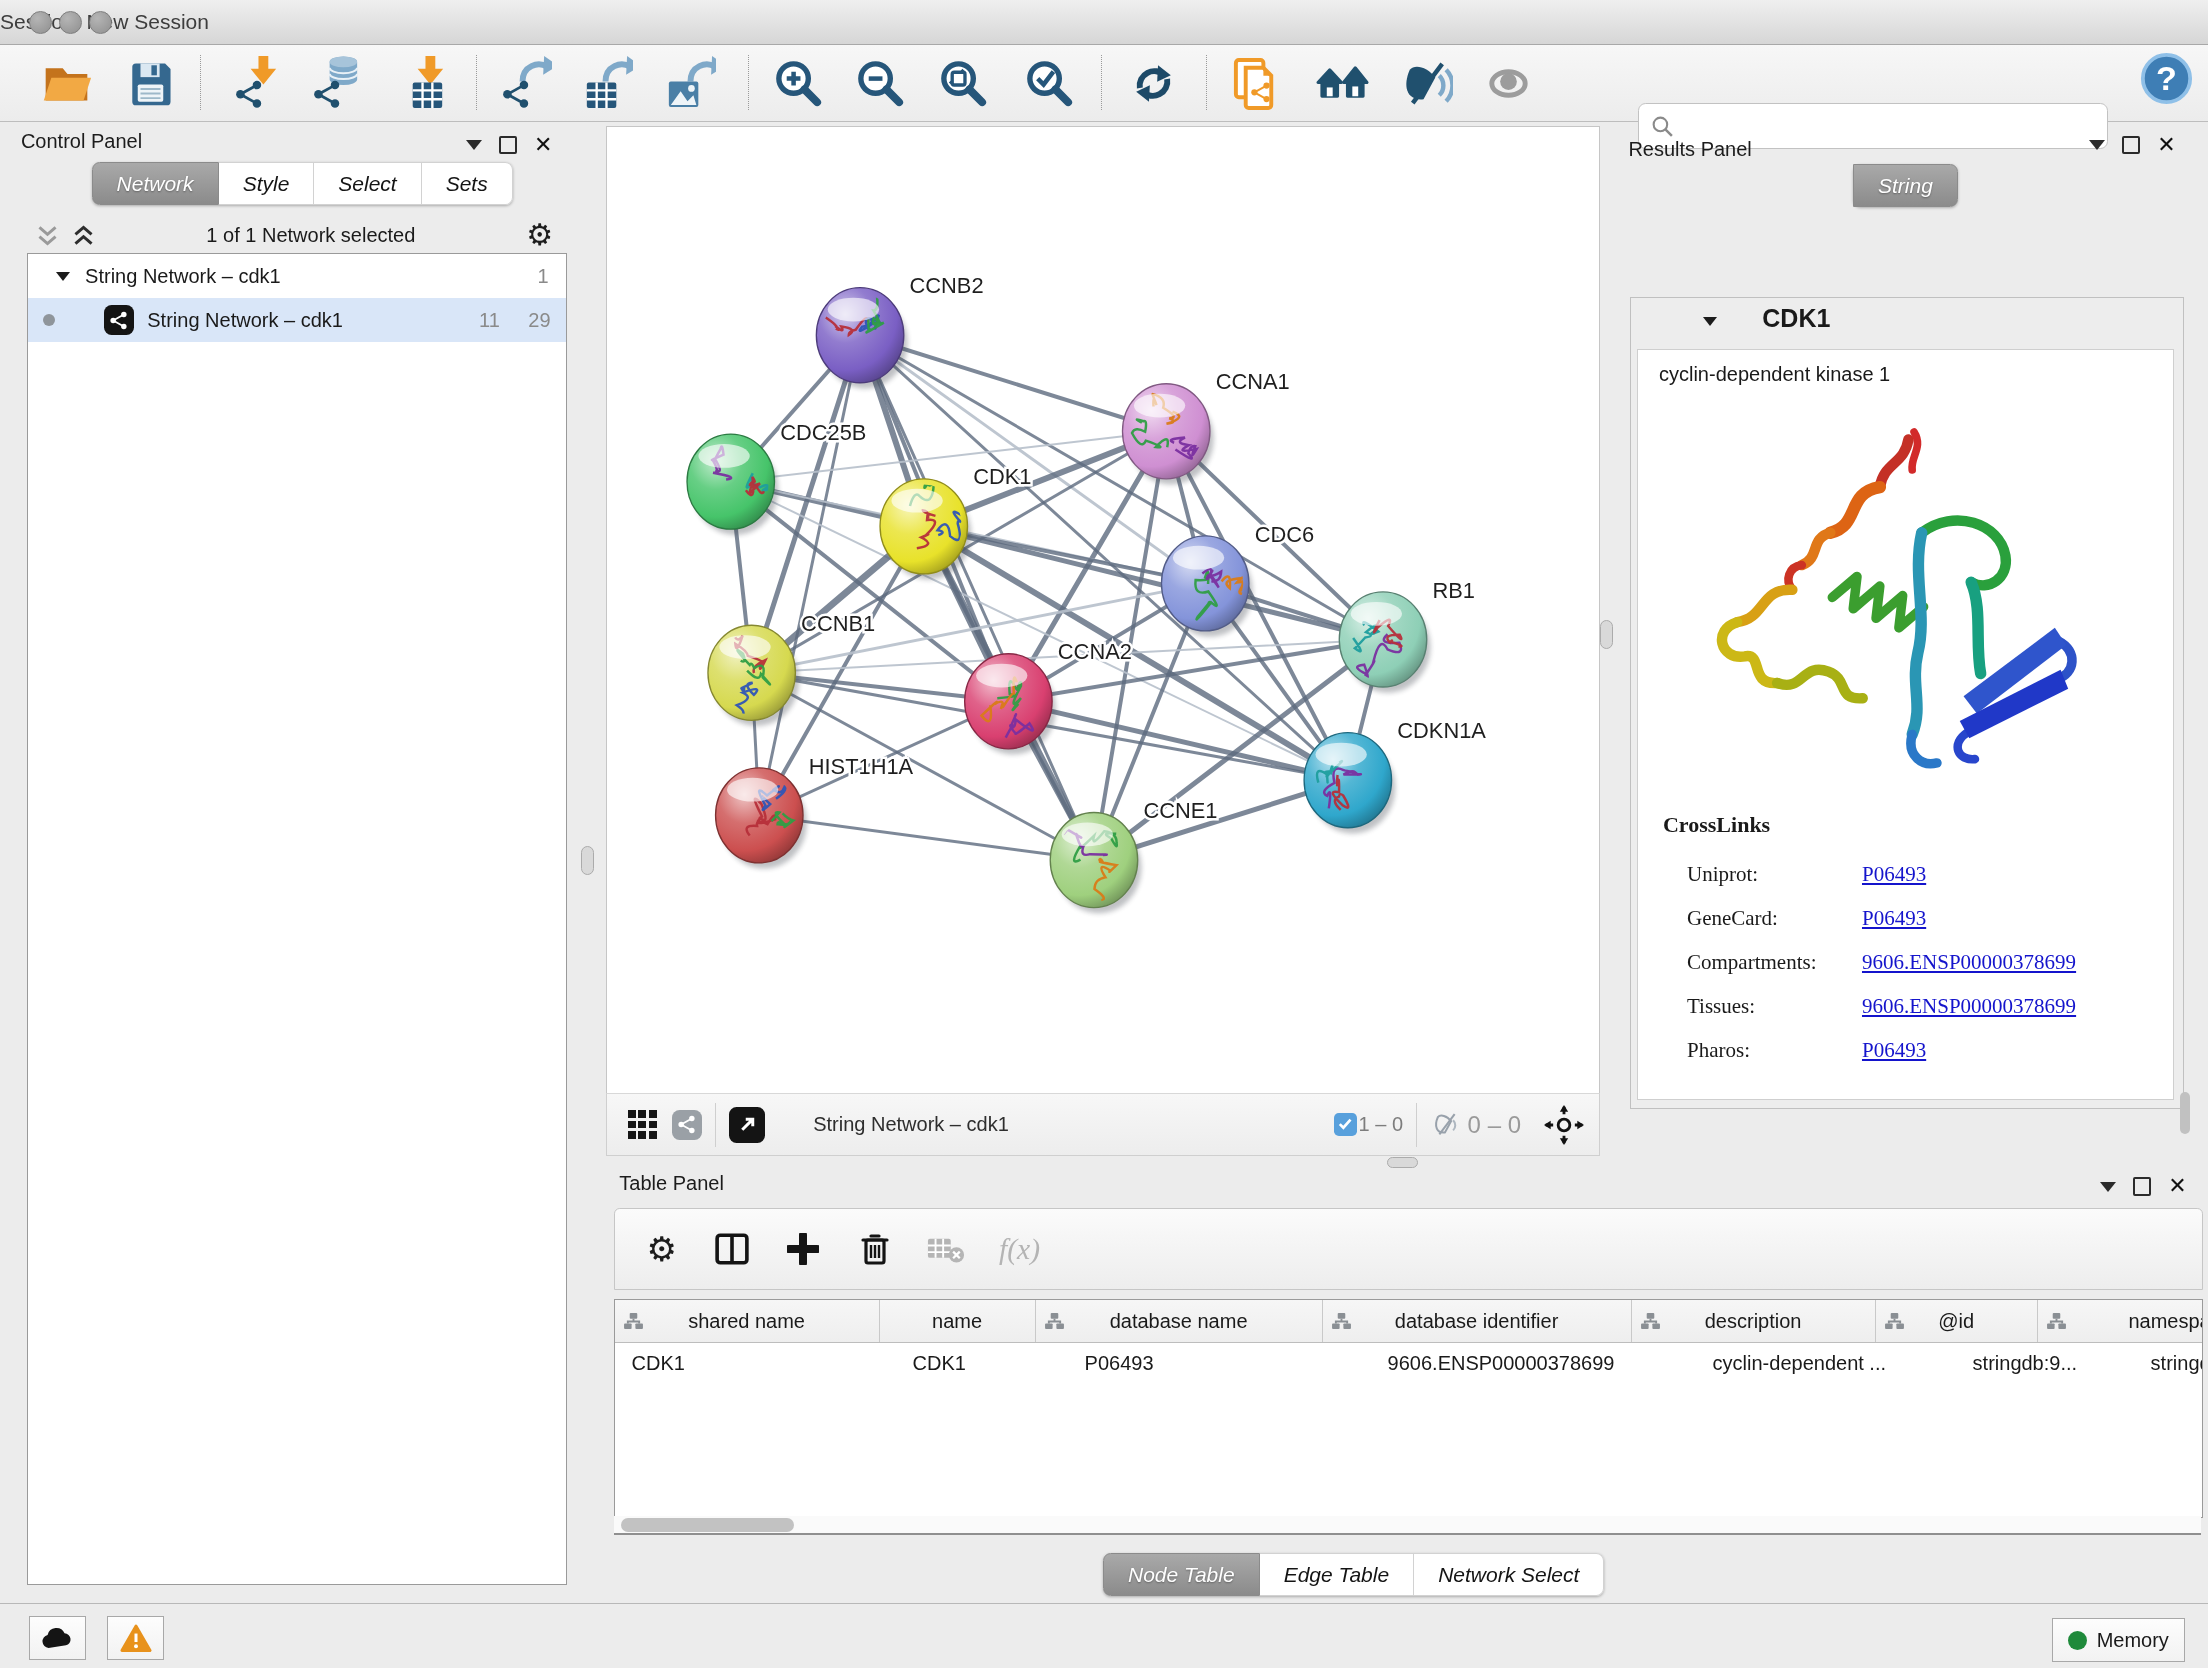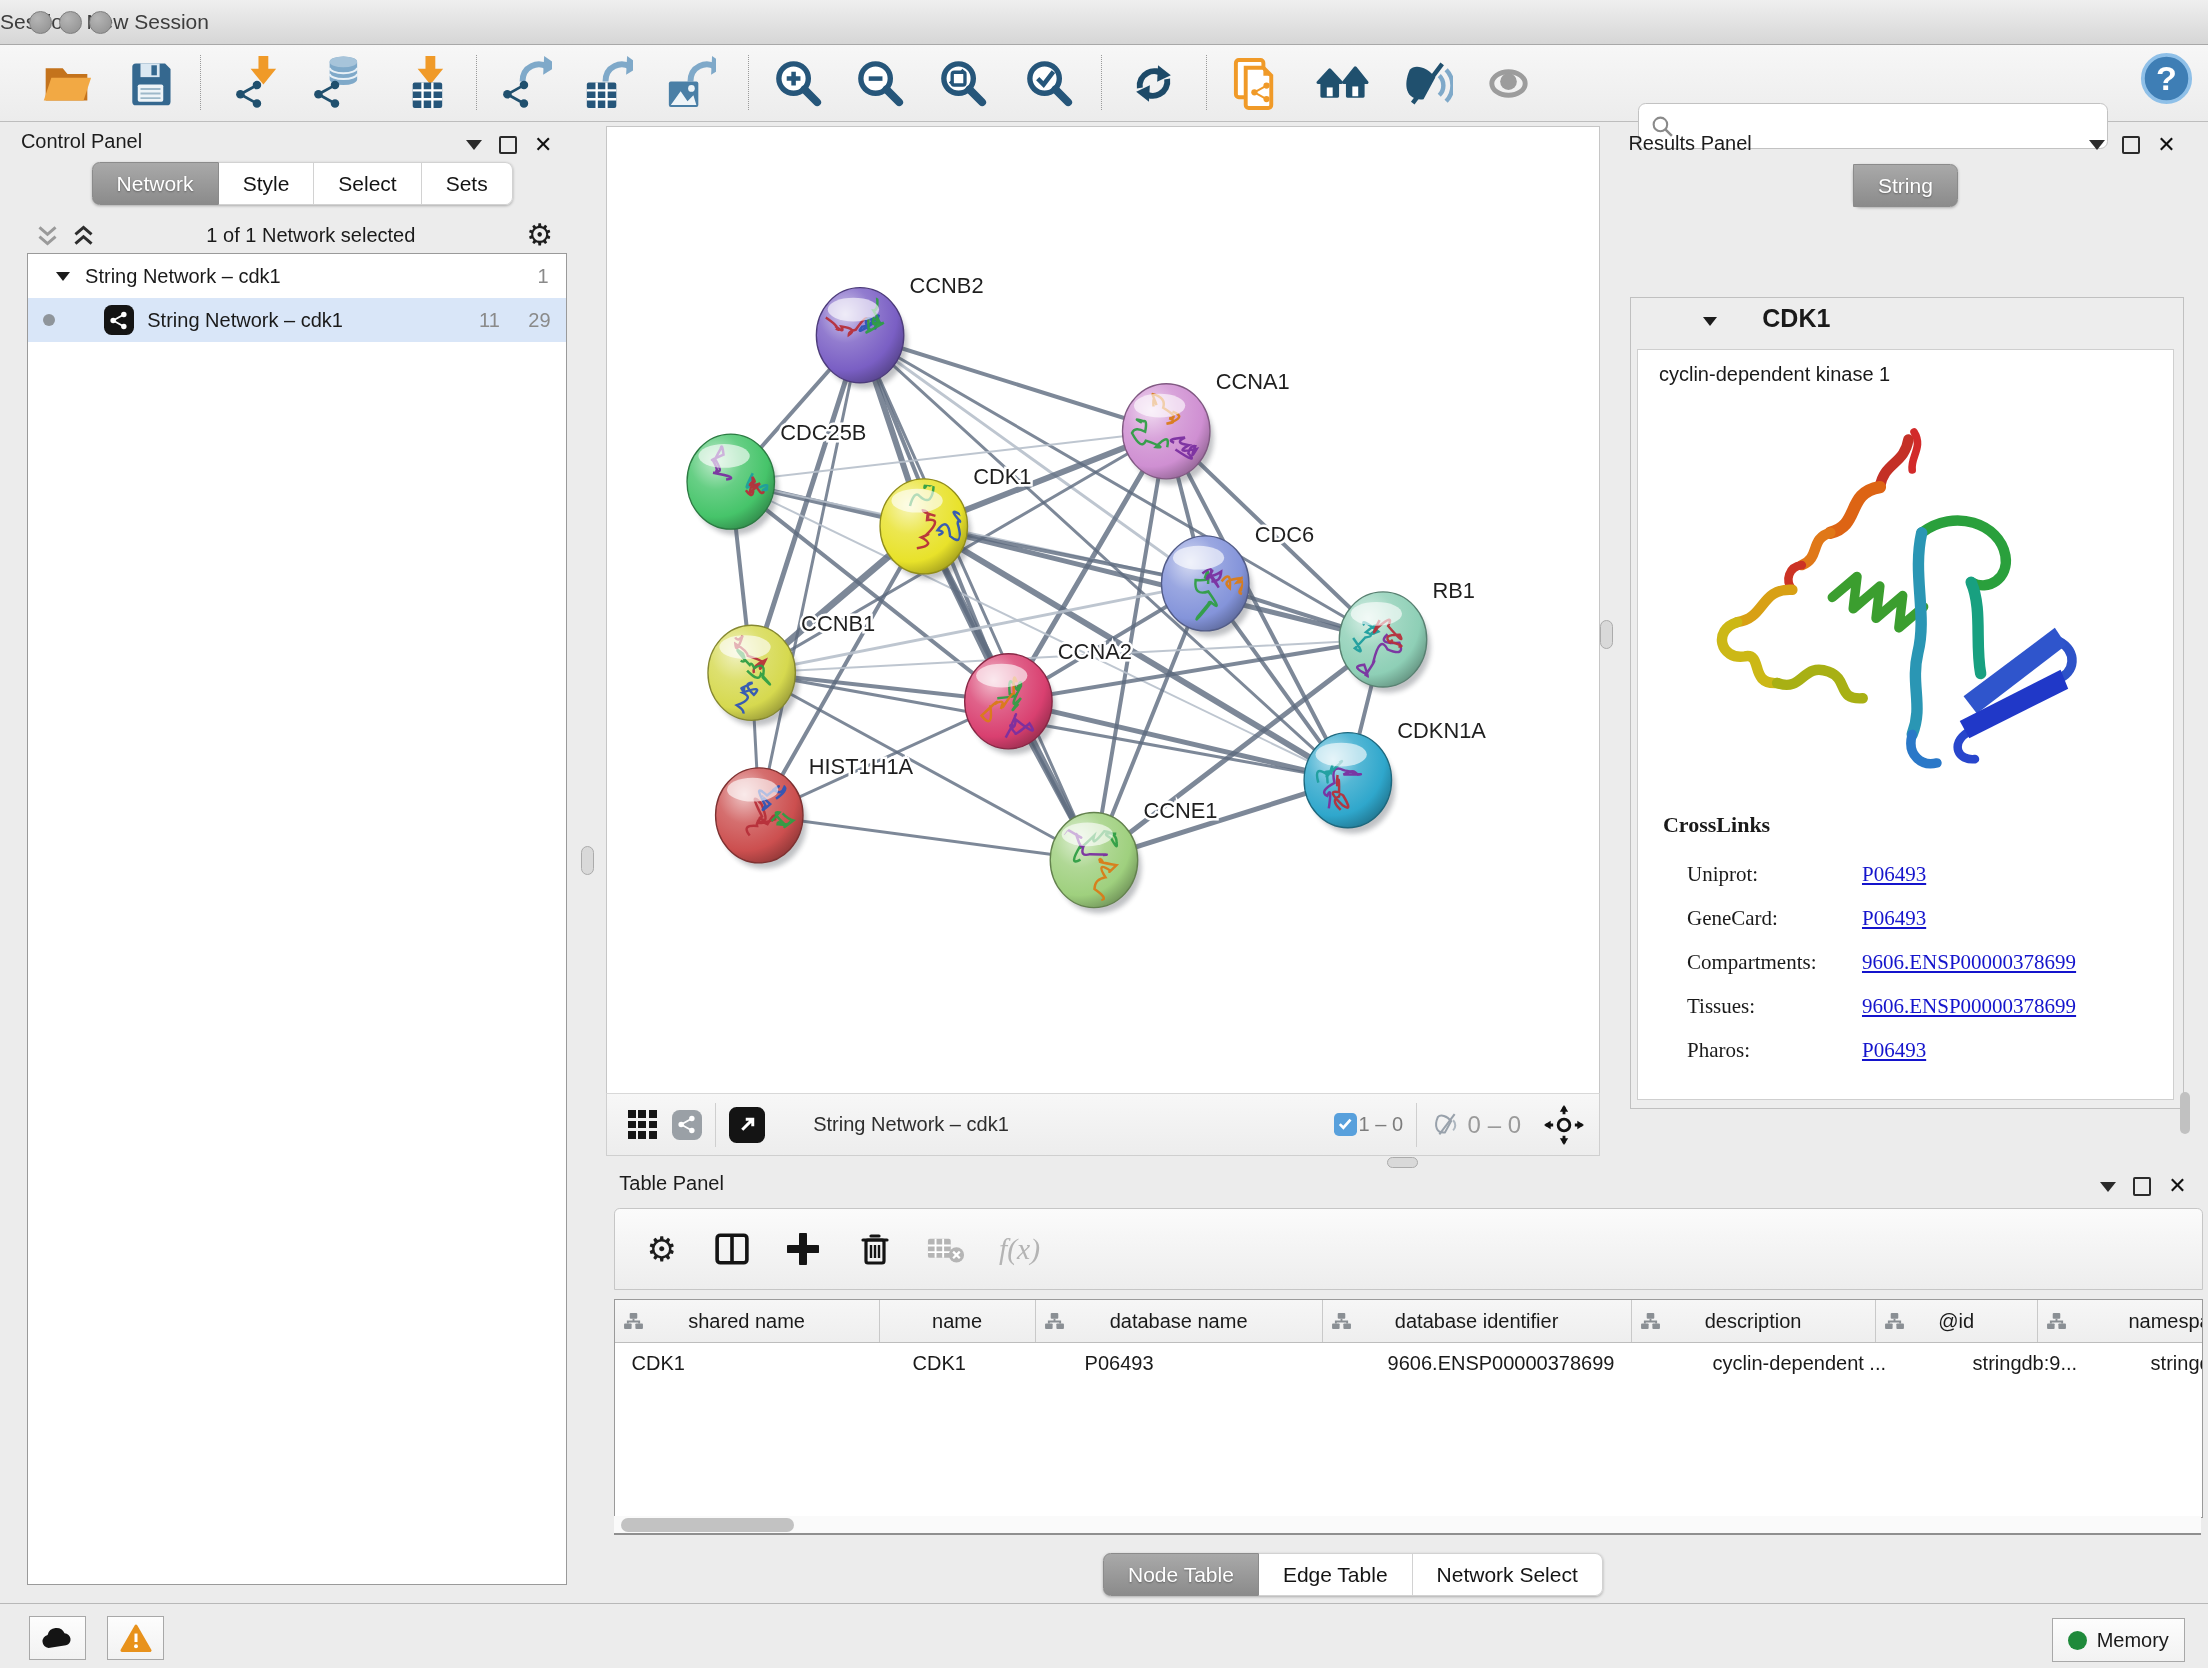--- a/index.html
+++ b/index.html
@@ -23,21 +23,21 @@
     font-family:"Liberation Sans",sans-serif;}
   
   .panel-title{font-size:20px;color:#1c1c1c;}
   .win-icons{position:absolute;display:flex;align-items:center;gap:17px;}
   .tri{width:0;height:0;border-left:8.6px solid transparent;border-right:8.6px solid transparent;
     border-top:10.5px solid #2b2b2b;}
   .tri-sm{width:0;height:0;border-left:7.6px solid transparent;border-right:7.6px solid transparent;
     border-top:9.5px solid #1c1c1c;}
   .floatbox{width:14.3px;height:14.3px;border:2.4px solid #2b2b2b;border-radius:1.9px;}
   .closex{font-size:22px;font-weight:bold;color:#111;line-height:14.3px;}
-  .seg{display:flex;box-shadow:0 1px 2.9px rgba(0,0,0,.28);border-radius:7.6px;}
+  .seg{display:flex;box-shadow:0 1px 2.9px rgba(0,0,0,.28);border-radius:7.6px;font-style:italic;}
   .seg .tab{height:41px;line-height:41px;padding:0 24px;font-size:21px;background:#fff;color:#141414;
     border:1px solid #d2d2d2;border-left:none;}
   .seg .tab:first-child{border-left:1px solid #d2d2d2;border-radius:7.6px 0 0 7.6px;}
   .seg .tab:last-child{border-radius:0 7.6px 7.6px 0;}
   .seg .tab.sel{background:linear-gradient(#a9a9a9,#8b8b8b);color:#fff;border-color:#8b8b8b;
     text-shadow:0 1px 1.9px rgba(0,0,0,.35);}
   .gear{font-size:30px;color:#1d1d1d;line-height:30px;font-family:"DejaVu Sans",sans-serif;}
   
   #control-panel{left:7.6px;top:126px;width:582px;height:1465px;}
   #cp-tree{position:absolute;left:19px;top:127px;width:538px;height:1330px;background:#fff;
@@ -647,21 +647,21 @@
         <polygon points="24,48 19,40 29,40" fill="#111"></polygon>
       <polygon points="0,24 8,19 8,29" fill="#111"></polygon>
         <polygon points="48,24 40,19 40,29" fill="#111"></polygon>
     </svg>
   </div>
 </div>
 <div class="handle" style="left:1600px;top:620px;width:10.5px;height:27px"></div>
 <div class="handle" style="left:1387px;top:1157px;width:28.5px;height:8.6px"></div>
 
 <div id="results-panel" class="abs">
-  <span class="panel-title abs" style="left:11.4px;top:6px">Results Panel</span>
+  <span class="panel-title abs" style="left:11.4px;top:12px">Results Panel</span>
   <div class="win-icons" style="left:472px;top:9.5px">
     <span class="tri"></span>
     <span class="floatbox"></span>
     <span class="closex">✕</span>
   </div>
   <div class="seg abs" style="left:236px;top:38px">
     <div class="tab sel">String</div>
   </div>
   <div class="rbox" style="top:171px;height:810px">
     <span class="tri-sm abs" style="left:72px;top:19px"></span>

